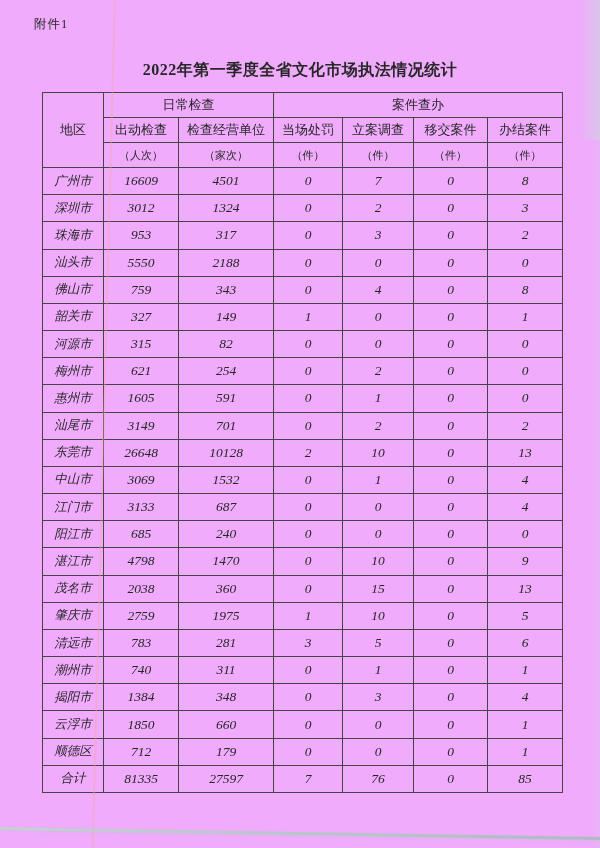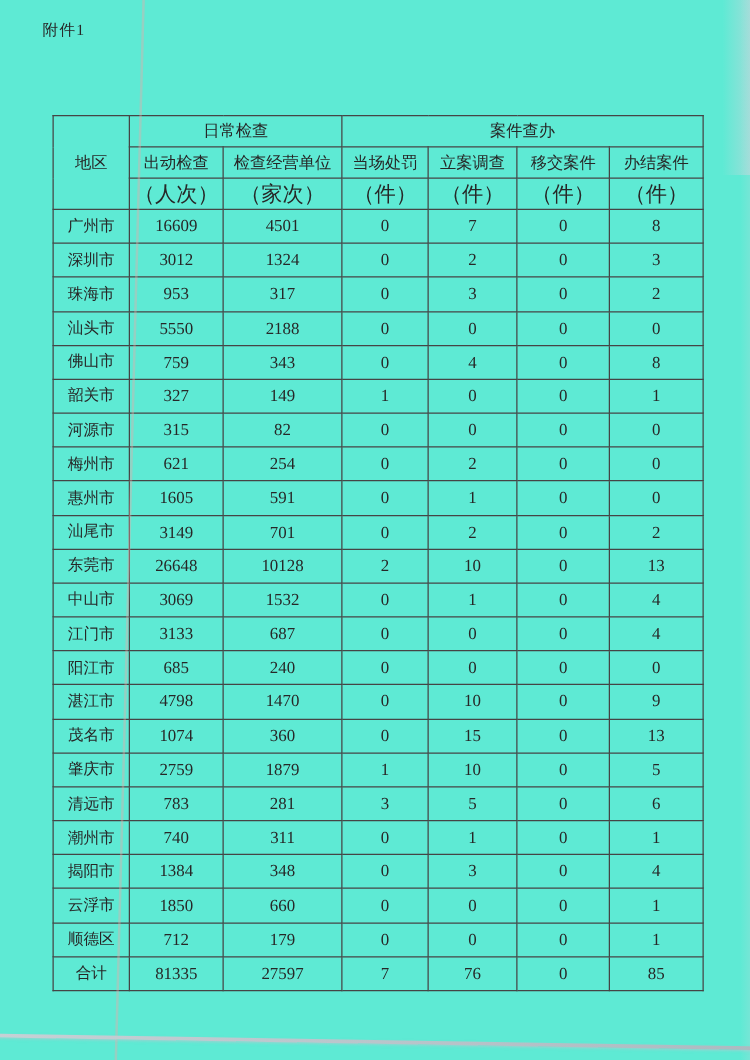--- a/index.html
+++ b/index.html
@@ -1,20 +1,20 @@
 <!DOCTYPE html>
 <html><head>
 <meta charset="utf-8">
 <style>
   html, body { margin: 0; padding: 0; }
   .page {
     position: relative;
     width: 600px;
     height: 848px;
-    background: #5eead4;
+    background: #f0abfc;
     overflow: hidden;
     font-family: "Liberation Serif", "DejaVu Serif", serif;
     color: #272727;
   }
   .attachment-label {
     position: absolute;
     left: 34px;
     top: 16px;
     font-size: 12.5px;
     letter-spacing: 1px;
@@ -42,22 +42,22 @@
     border: 1px solid #454545;
     text-align: center;
     vertical-align: middle;
     padding: 0;
     font-weight: normal;
     overflow: hidden;
     white-space: nowrap;
   }
   .stats thead tr { height: 25px; }
   .stats thead th { font-size: 13px; }
-  .stats thead tr.unit-row th { font-size: 17px; margin-top: 18px; }
-  .stats tbody tr { height: 27px; }
+  .stats thead tr.unit-row th { font-size: 11px; margin-top: 18px; }
+  .stats tbody tr { height: 27px; font-style: italic; }
   .stats td.region-cell { font-size: 12.5px; }
   .stats td.value-cell { font-size: 13.5px; }
   
   .margin-line {
     position: absolute;
     left: 114px;
     top: -5px;
     width: 2px;
     height: 862px;
     background: rgba(242, 166, 166, 0.38);
@@ -96,20 +96,21 @@
     pointer-events: none;
   }
 </style>
 </head>
 <body>
 
 <div class="page">
 
   <div class="attachment-label">附件1</div>
 
+  <div class="doc-title">2022年第一季度全省文化市场执法情况统计</div>
 
   <table class="stats">
     <colgroup>
       <col style="width:61px">
       <col style="width:75px">
       <col style="width:95px">
       <col style="width:69px">
       <col style="width:71px">
       <col style="width:74px">
       <col style="width:75px">
@@ -268,31 +269,31 @@
           <td class="region-cell">湛江市</td>
           <td class="value-cell">4798</td>
           <td class="value-cell">1470</td>
           <td class="value-cell">0</td>
           <td class="value-cell">10</td>
           <td class="value-cell">0</td>
           <td class="value-cell">9</td>
         </tr>
         <tr>
           <td class="region-cell">茂名市</td>
-          <td class="value-cell">1074</td>
+          <td class="value-cell">2038</td>
           <td class="value-cell">360</td>
           <td class="value-cell">0</td>
           <td class="value-cell">15</td>
           <td class="value-cell">0</td>
           <td class="value-cell">13</td>
         </tr>
         <tr>
           <td class="region-cell">肇庆市</td>
           <td class="value-cell">2759</td>
-          <td class="value-cell">1879</td>
+          <td class="value-cell">1975</td>
           <td class="value-cell">1</td>
           <td class="value-cell">10</td>
           <td class="value-cell">0</td>
           <td class="value-cell">5</td>
         </tr>
         <tr>
           <td class="region-cell">清远市</td>
           <td class="value-cell">783</td>
           <td class="value-cell">281</td>
           <td class="value-cell">3</td>

